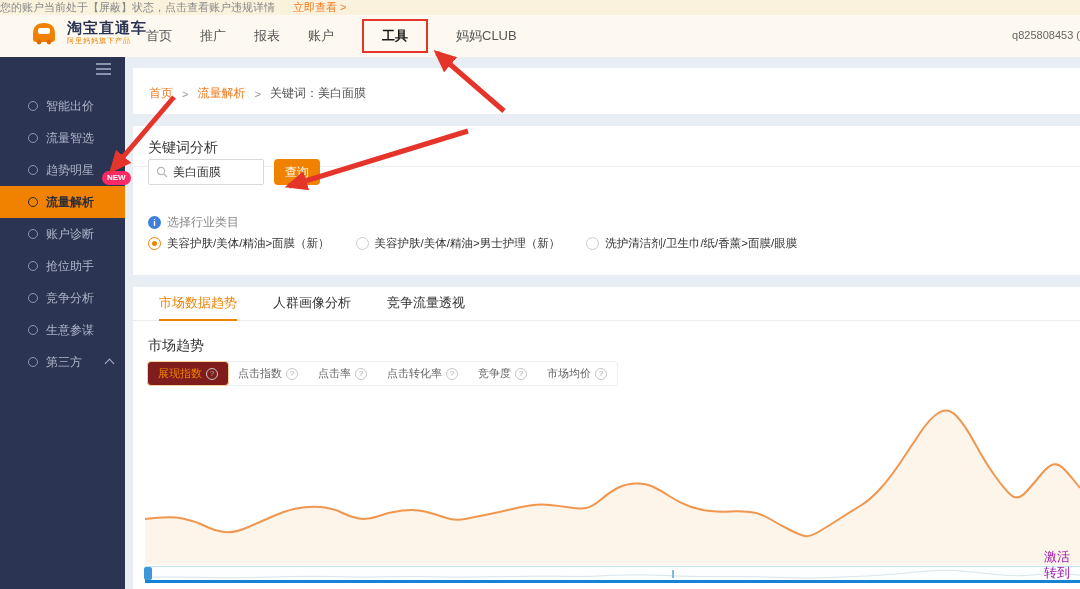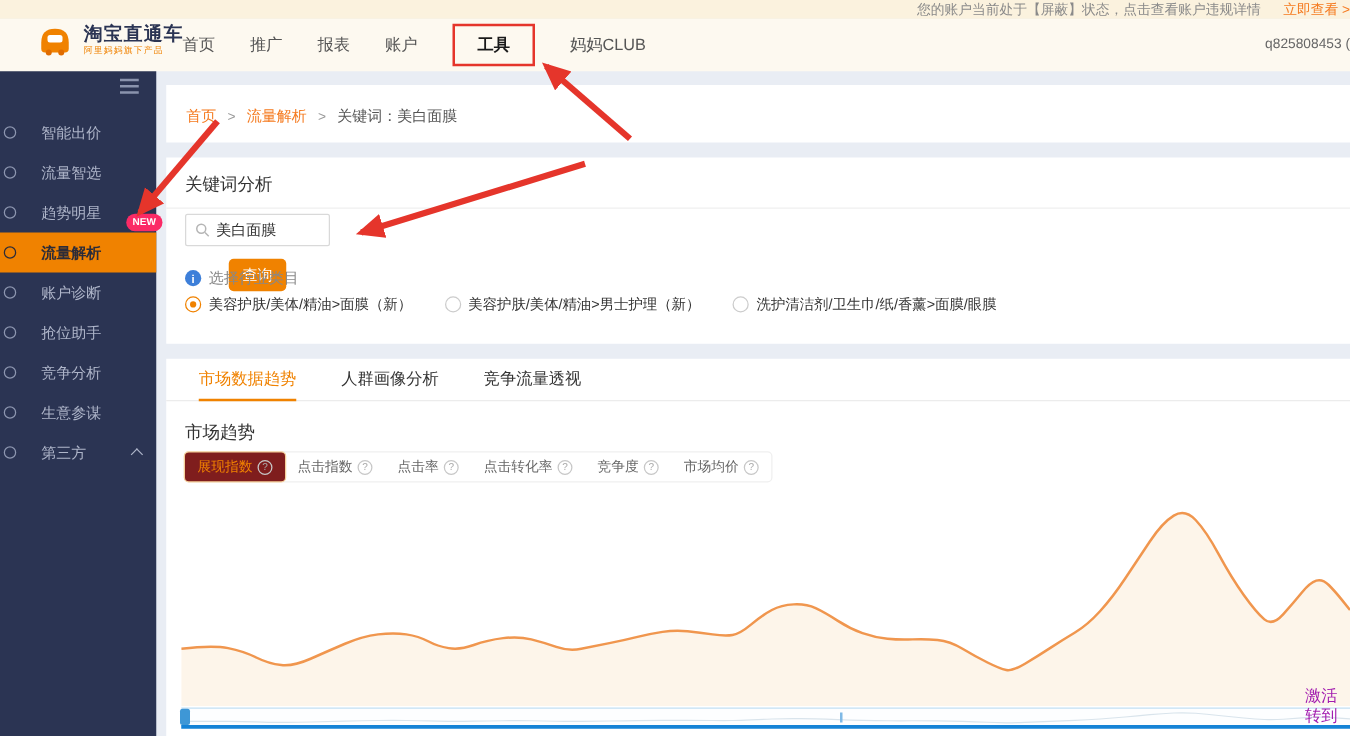--- a/index.html
+++ b/index.html
@@ -5,40 +5,40 @@
   :root{
     --accent:#f08200; --red:#e5352b; --navy:#2b3453; --navy2:#394260;
     --line:#f0964e; --fill:#fdf5ea; --blue:#1583d6; --bluehandle:#3e97d6;
   }
   *{margin:0;padding:0;box-sizing:border-box;}
   html,body{width:1080px;height:589px;overflow:hidden;}
   body{font-family:"Liberation Sans","DejaVu Sans",sans-serif;position:relative;background:#e9edf4;color:#333;}
 
   
   .notice{position:absolute;left:0;top:0;width:1080px;height:15px;background:#fbf2de;
-    display:flex;align-items:center;justify-content:flex-end;font-size:11px;color:#8a8a8a;gap:18px;z-index:5;}
+    display:flex;align-items:center;justify-content:flex-start;font-size:11px;color:#8a8a8a;gap:18px;z-index:5;}
   .notice .lk{color:#f57a1f;cursor:pointer;}
 
   
   .hdr{position:absolute;left:0;top:15px;width:1080px;height:42px;background:#fdf9f0;z-index:4;}
   .brand{position:absolute;left:28px;top:4px;display:flex;align-items:center;gap:7px;cursor:pointer;}
   .brand .txtcol{display:flex;flex-direction:column;line-height:1.1;}
   .bname{font-size:15px;font-weight:bold;color:#2b3453;letter-spacing:1px;}
   .btag{font-size:7px;color:#f08200;letter-spacing:1px;margin-top:1px;}
   .nav{position:absolute;left:146px;top:0;height:42px;display:flex;align-items:center;gap:28px;}
   .nav-item{font-size:13px;color:#555;cursor:pointer;white-space:nowrap;}
   .nav-item.boxed{font-weight:bold;color:#1a1a1a;border:2px solid var(--red);padding:6px 18px;}
   .acct{position:absolute;right:0px;top:14px;font-size:11px;color:#666;white-space:nowrap;cursor:pointer;}
 
   
   .sidebar{position:absolute;left:0;top:56px;width:125px;height:533px;background:var(--navy);z-index:3;}
   .burger{position:absolute;right:14px;top:12px;width:15px;height:2px;background:#8a93ad;
     box-shadow:0 5px 0 #8a93ad,0 -5px 0 #8a93ad;cursor:pointer;}
   .slist{position:absolute;left:0;top:34px;width:125px;}
-  .side-item{height:32px;display:flex;align-items:center;gap:20px;padding-left:3px;
+  .side-item{height:32px;display:flex;align-items:center;gap:8px;padding-left:28px;
     font-size:12px;color:#aeb5c9;cursor:pointer;position:relative;white-space:nowrap;}
   .side-item .ring{width:10px;height:10px;border:1px solid #8d96b0;border-radius:50%;flex:0 0 auto;}
   .side-item.active{background:var(--accent);color:#2c2c38;font-weight:bold;}
   .side-item.active .ring{border-color:#2c2c38;}
   .badge{background:#fb2a66;color:#fff;font-size:8px;font-weight:bold;border-radius:8px;padding:1px 5px;line-height:1.4;margin-top:16px;}
   .chev{width:7px;height:7px;border-left:1px solid #aeb5c9;border-top:1px solid #aeb5c9;
     transform:rotate(45deg);position:absolute;right:12px;top:14px;}
   .submenu{position:absolute;left:0;top:322px;width:125px;background:var(--navy2);}
   .sub-item{height:31px;display:flex;align-items:center;padding-left:31px;font-size:12px;color:#aeb5c9;cursor:pointer;white-space:nowrap;}
 
@@ -48,21 +48,21 @@
   .card.kw{top:126px;height:149px;}
   .card.mk{top:287px;height:302px;}
 
   .crumbs{display:flex;align-items:center;gap:9px;padding:17px 0 0 16px;font-size:12px;}
   .crumb-link{color:#f57a1f;cursor:pointer;}
   .crumb-sep{color:#999;font-size:11px;}
   .crumb-cur{color:#555;}
 
   .ptitle{font-size:14px;color:#333;padding:13px 0 0 15px;}
   .pdiv{position:absolute;left:0;top:40px;width:947px;height:1px;background:#f0f0f0;}
-  .srow{position:absolute;left:15px;top:45px;display:flex;align-items:center;gap:10px;flex-direction:column;}
+  .srow{position:absolute;left:15px;top:33px;display:flex;align-items:center;gap:10px;}
   .sbox{width:116px;height:26px;border:1px solid #d9d9d9;border-radius:2px;background:#fff;
     display:flex;align-items:center;gap:5px;padding:0 7px;}
   .sbox input{border:none;outline:none;width:80px;font-size:12px;color:#333;font-family:inherit;background:transparent;}
   .qbtn{width:46px;height:26px;background:var(--accent);color:#fff;font-size:12px;border:none;border-radius:4px;cursor:pointer;font-family:inherit;}
   .hint{position:absolute;left:15px;top:88px;display:flex;align-items:center;gap:6px;font-size:12px;color:#888;}
   .iicon{width:13px;height:13px;border-radius:50%;background:#3d7fd9;color:#fff;font-size:9px;font-weight:bold;
     display:inline-flex;align-items:center;justify-content:center;font-style:normal;}
   .radios{position:absolute;left:15px;top:110px;display:flex;align-items:center;gap:26px;}
   .ropt{display:flex;align-items:center;gap:6px;font-size:11.5px;color:#333;cursor:pointer;white-space:nowrap;}
   .rc{width:13px;height:13px;border:1px solid #ccc;border-radius:50%;background:#fff;position:relative;flex:0 0 auto;}

